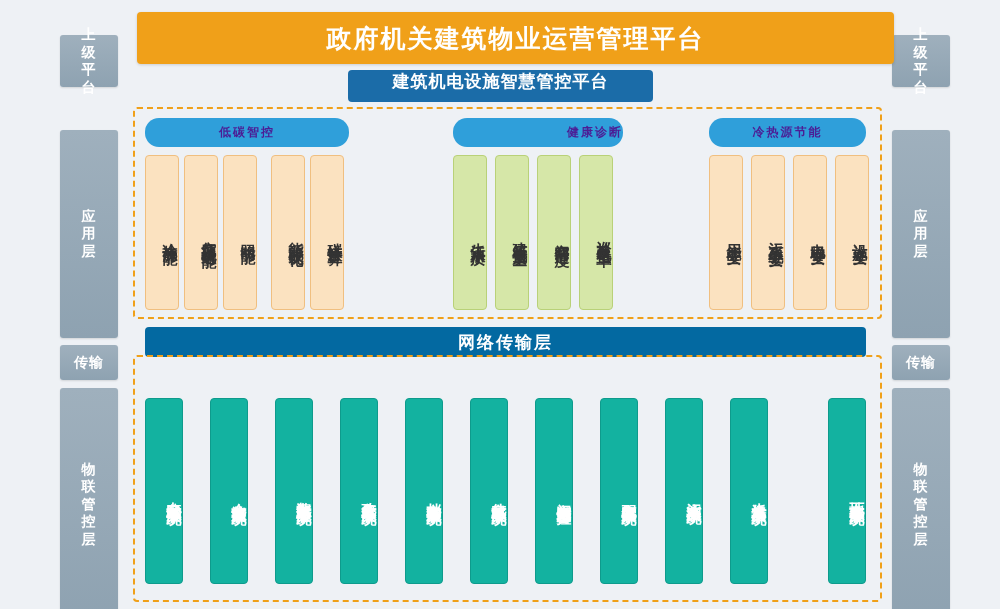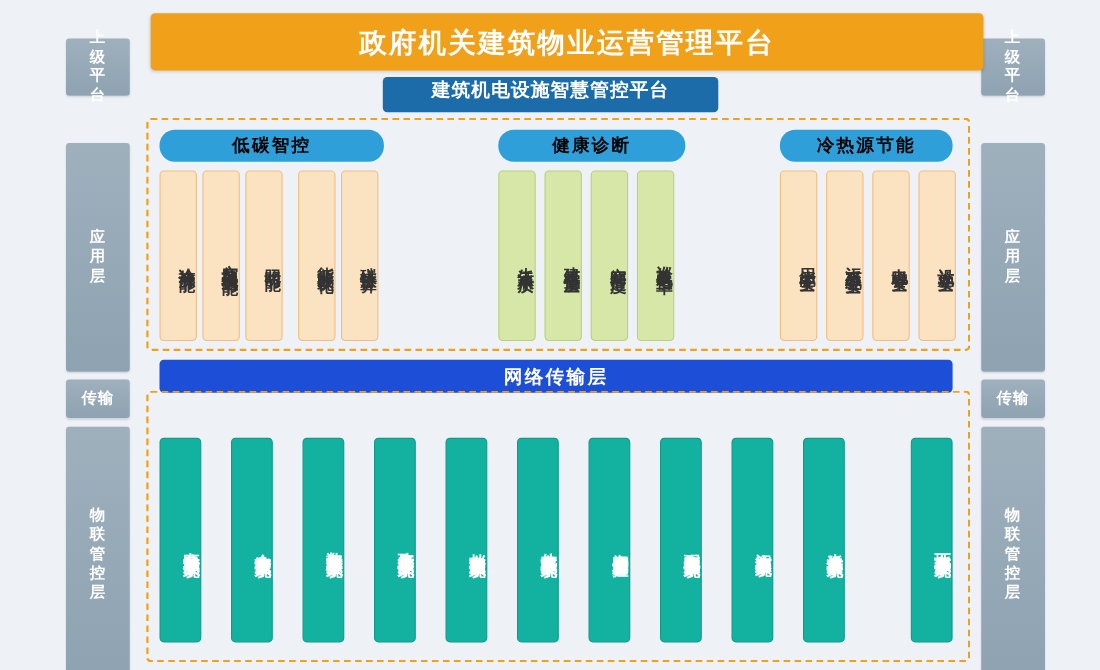--- a/index.html
+++ b/index.html
@@ -52,21 +52,21 @@
   }
   #app-dashed{left:133px;top:107px;width:745px;height:208px;}
   #iot-dashed{left:133px;top:355px;width:745px;height:243px;}
 
   
   .grouphdr{
     position:absolute;height:29px;
     background:#2f9fda;
     border-radius:14px;
     display:flex;align-items:center;justify-content:center;
-    color:#000000;font-size:16px;font-weight:700;letter-spacing:2px;
+    color:#4c1d95;font-size:12px;font-weight:700;letter-spacing:2px;
   }
 
   
   .vcard{
     position:absolute;
     border-radius:4px;
     display:flex;align-items:flex-start;justify-content:center;
     writing-mode:vertical-rl;
     text-orientation:upright;
     font-size:15px;font-weight:600;
@@ -82,21 +82,21 @@
     background:#13b2a0;border:1px solid #0e9b8c;color:#fff;
     font-weight:700;letter-spacing:1px;
   }
 
   
   .bar{
     position:absolute;height:30px;border-radius:4px;
     display:flex;align-items:center;justify-content:center;
     color:#fff;font-size:17px;font-weight:700;letter-spacing:2px;
   }
-  #net-bar{left:145px;top:327px;width:721px;background:#1d4ed8;}
+  #net-bar{left:145px;top:327px;width:721px;background:#0369a1;}
   #edge-bar{left:145px;top:363px;width:721px;background:#13a89a;}
 </style>
 </head>
 <body>
 
 <div id="root">
 
   <div class="rail" style="left:60px;top:12px;width:58px;height:52px;">
     <span>上级平台</span>
   </div>
@@ -128,21 +128,21 @@
   </div>
   <div class="subbar">
     <span>建筑机电设施智慧管控平台</span>
   </div>
 
   <div class="dashed" id="app-dashed"></div>
 
   <div class="grouphdr" style="left:145px;top:118px;width:204px;">
     <span>低碳智控</span>
   </div>
-  <div class="grouphdr" style="left:453px;top:118px;width:170px;">
+  <div class="grouphdr" style="left:453px;top:118px;width:170px;justify-content:flex-end;">
     <span>健康诊断</span>
   </div>
   <div class="grouphdr" style="left:709px;top:118px;width:157px;">
     <span>冷热源节能</span>
   </div>
 
   <div class="vcard orange" style="left:145px;top:155px;width:34px;height:155px;">
     <span>冷热源节能</span>
   </div>
   <div class="vcard orange" style="left:184px;top:155px;width:34px;height:155px;">

